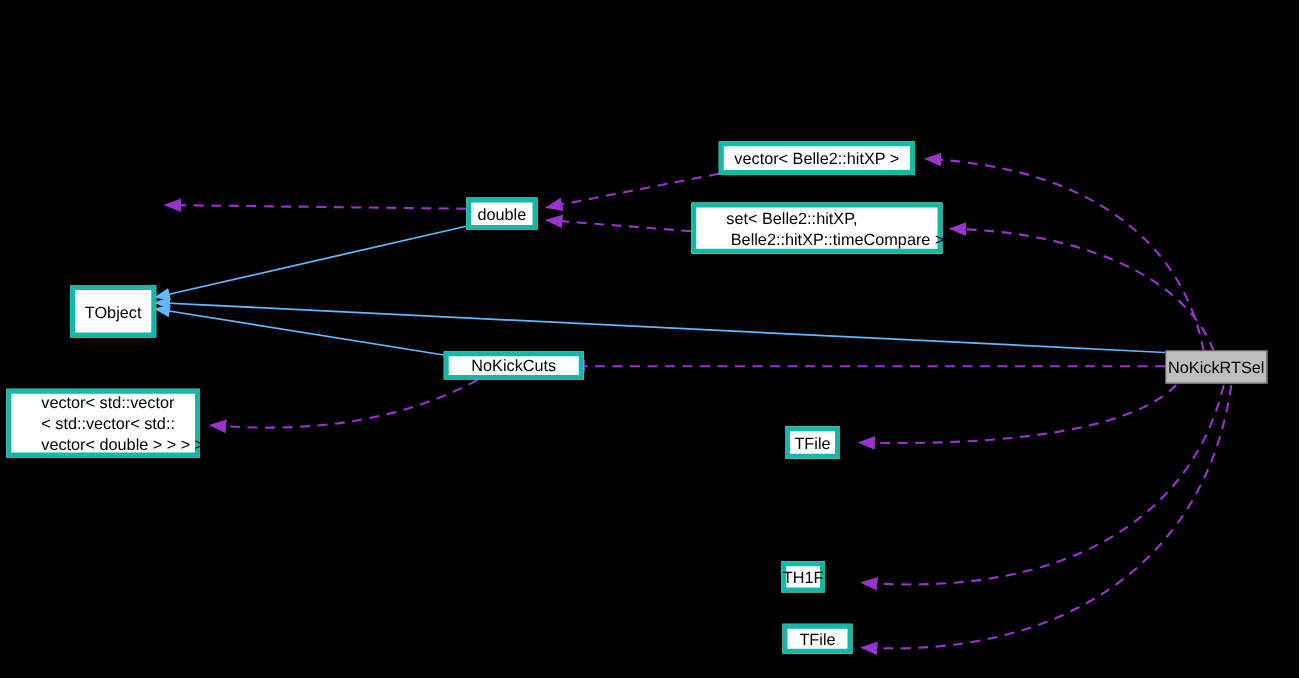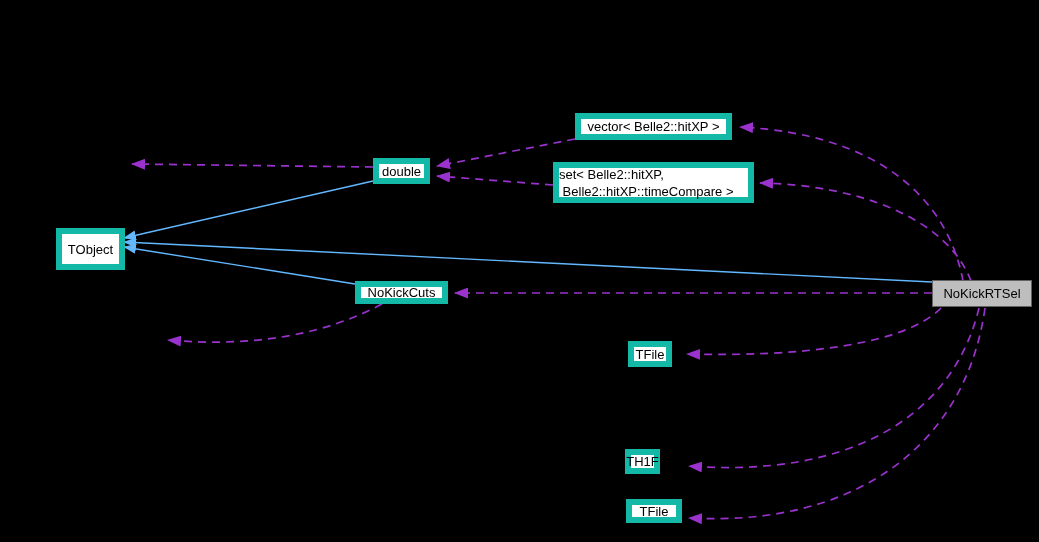--- a/index.html
+++ b/index.html
@@ -18,35 +18,35 @@
   #edges {
     position: absolute;
     left: 0;
     top: 0;
     width: 1039px;
     height: 542px;
   }
   .node {
     position: absolute;
     background: #ffffff;
-    border: 6px solid #14b8a6;
+    border: 4px solid #14b8a6;
     color: #000000;
     font-size: 13px;
     line-height: 17px;
     display: flex;
     align-items: center;
     justify-content: center;
     text-align: center;
     box-sizing: border-box;
     white-space: pre;
   }
   .node.multi {
     justify-content: flex-start;
     text-align: left;
-    padding-left: 0;
+    padding-left: 24px;
   }
   .node.main {
     background: #bebebe;
     border: 1px solid #626262;
   }
 </style>
 </head>
 <body>
 
 <div id="stage">
@@ -88,34 +88,39 @@
 
   <div class="node" style="left:575px; top:113px; width:157px; height:27px;">
     <span>vector&lt; Belle2::hitXP &gt;</span>
   </div>
 
   <div class="node multi" style="left:553px; top:162px; width:201px; height:41px;">
     <span>set&lt; Belle2::hitXP,
  Belle2::hitXP::timeCompare &gt;</span>
   </div>
 
-  <div class="node" style="left:355px; top:281px; width:93px; height:23px;text-align:right;">
+  <div class="node" style="left:355px; top:281px; width:112px; height:23px;text-align:right;">
     <span>NoKickCuts</span>
   </div>
 
+  <div class="node multi" style="left:5px; top:311px; width:155px; height:55px;">
+    <span>vector&lt; std::vector
+&lt; std::vector&lt; std::
+vector&lt; double &gt; &gt; &gt; &gt;</span>
+  </div>
 
   <div class="node" style="left:628px; top:341px; width:44px; height:26px;">
     <span>TFile</span>
   </div>
 
   <div class="node" style="left:625px; top:449px; width:35px; height:25px;">
     <span>TH1F</span>
   </div>
 
   <div class="node" style="left:626px; top:499px; width:56px; height:24px;">
     <span>TFile</span>
   </div>
 
-  <div class="node main" style="left:932px; top:280px; width:100px; height:27px;">
+  <div class="node main" style="left:932px; top:280px; width:82px; height:27px;">
     <span>NoKickRTSel</span>
   </div>
 
 </div>
 
 </body></html>

